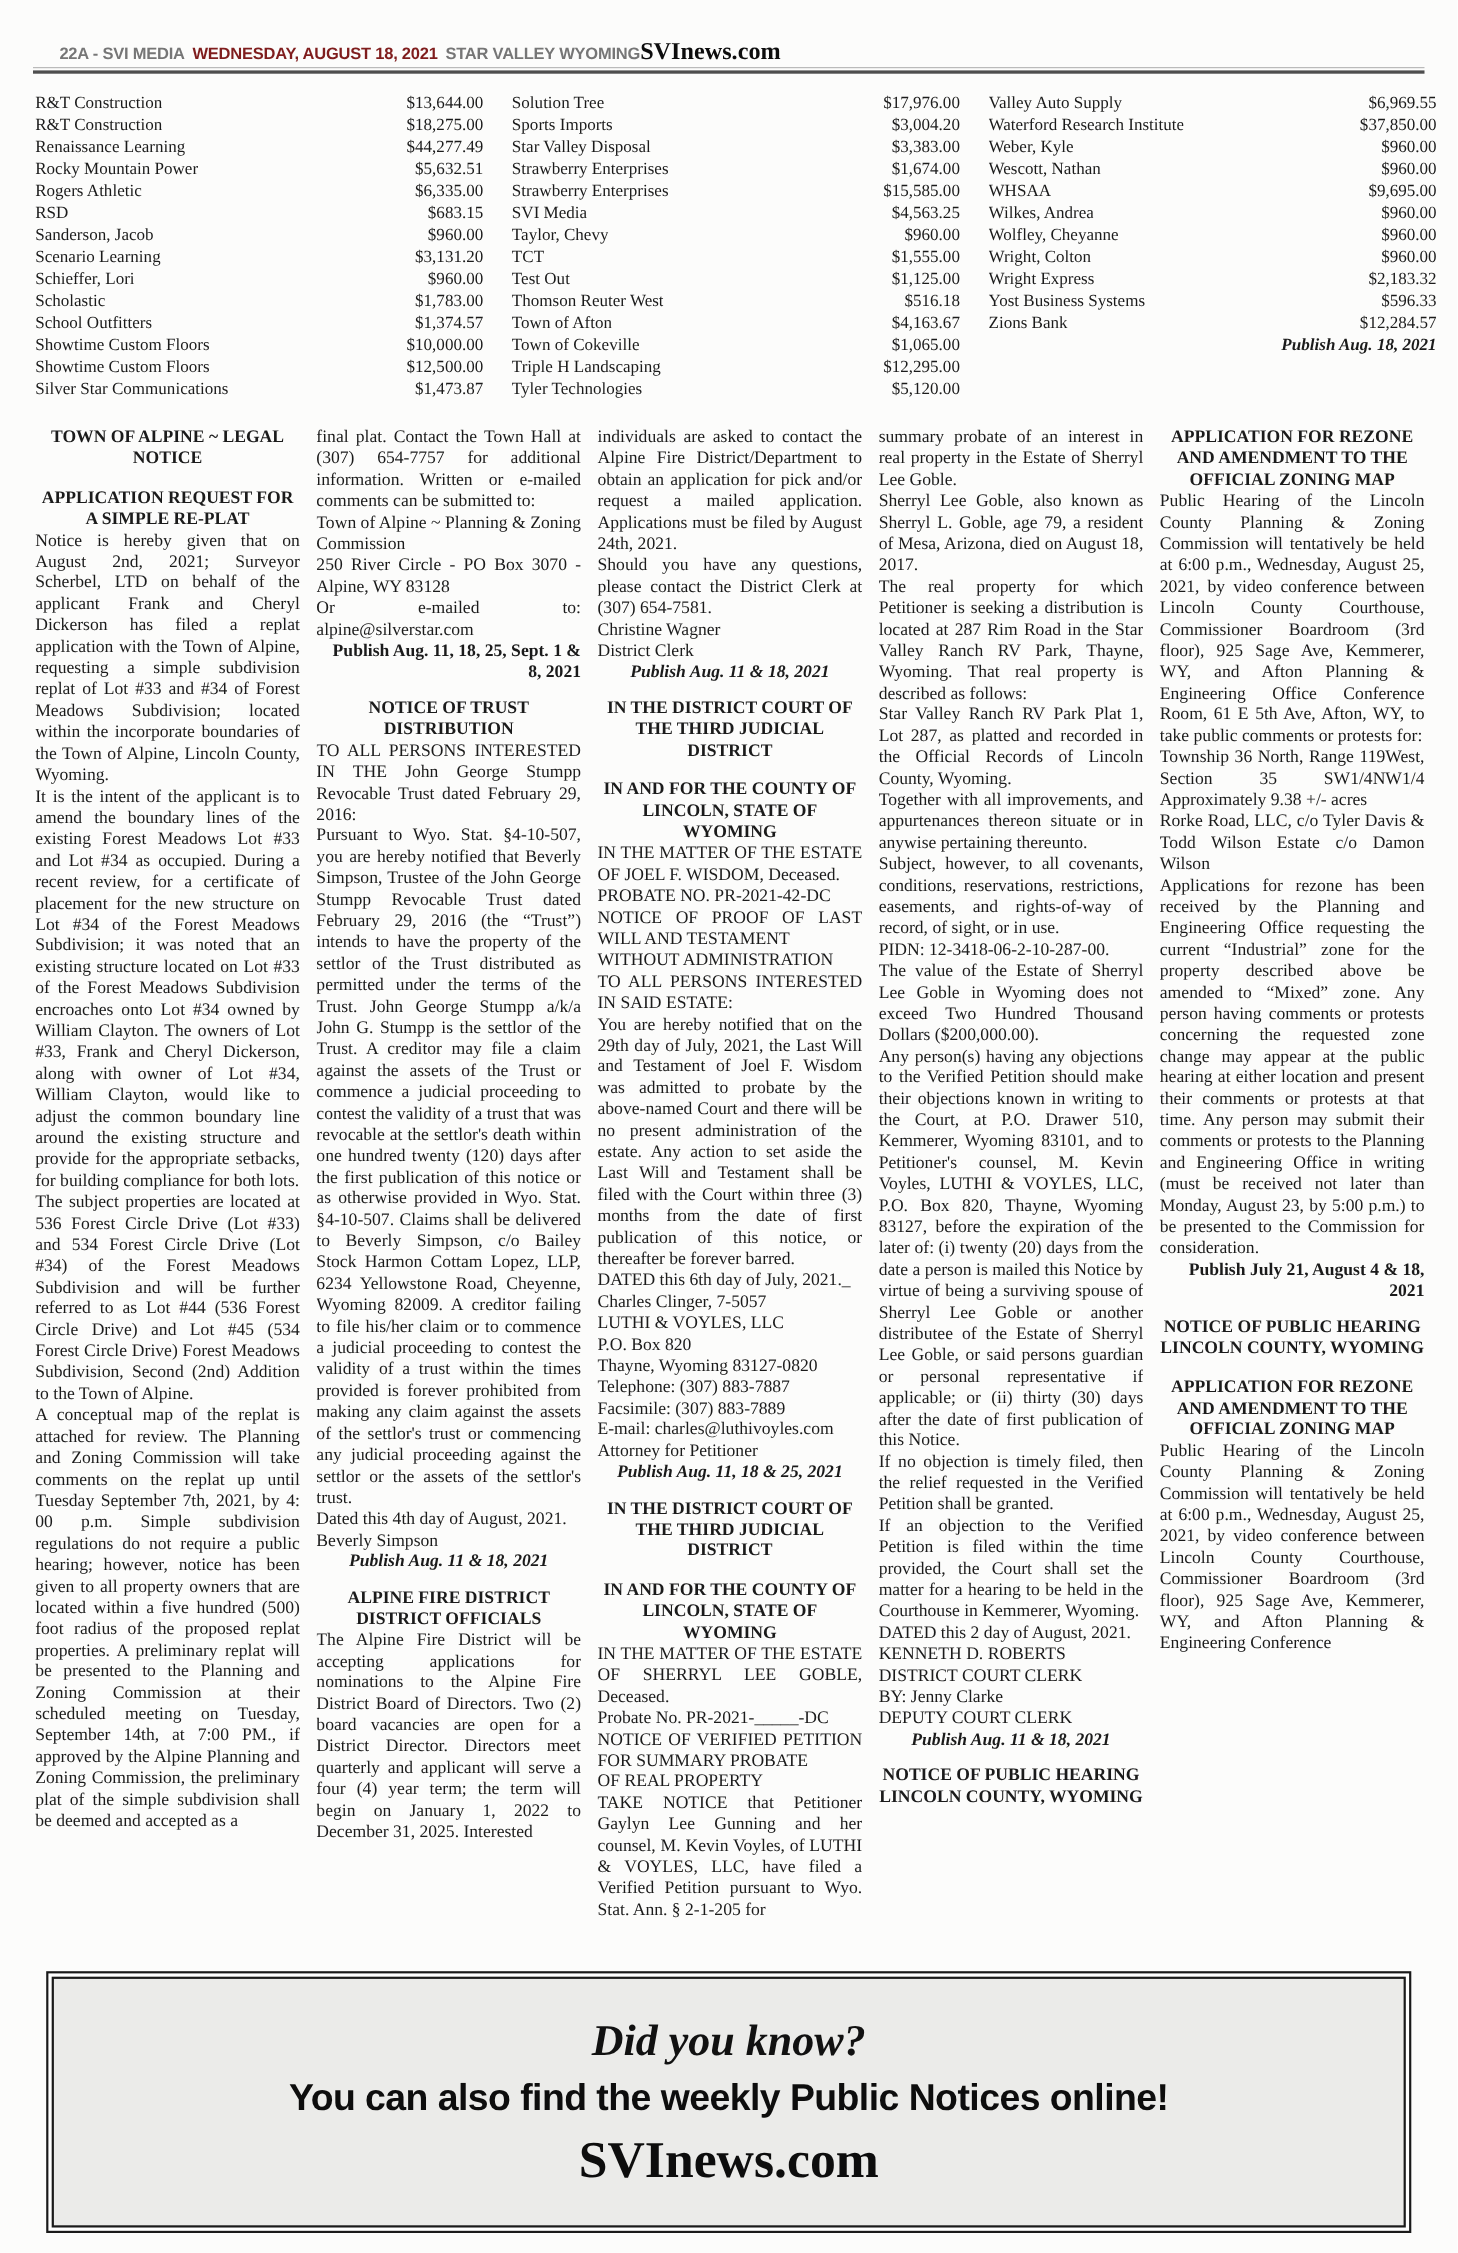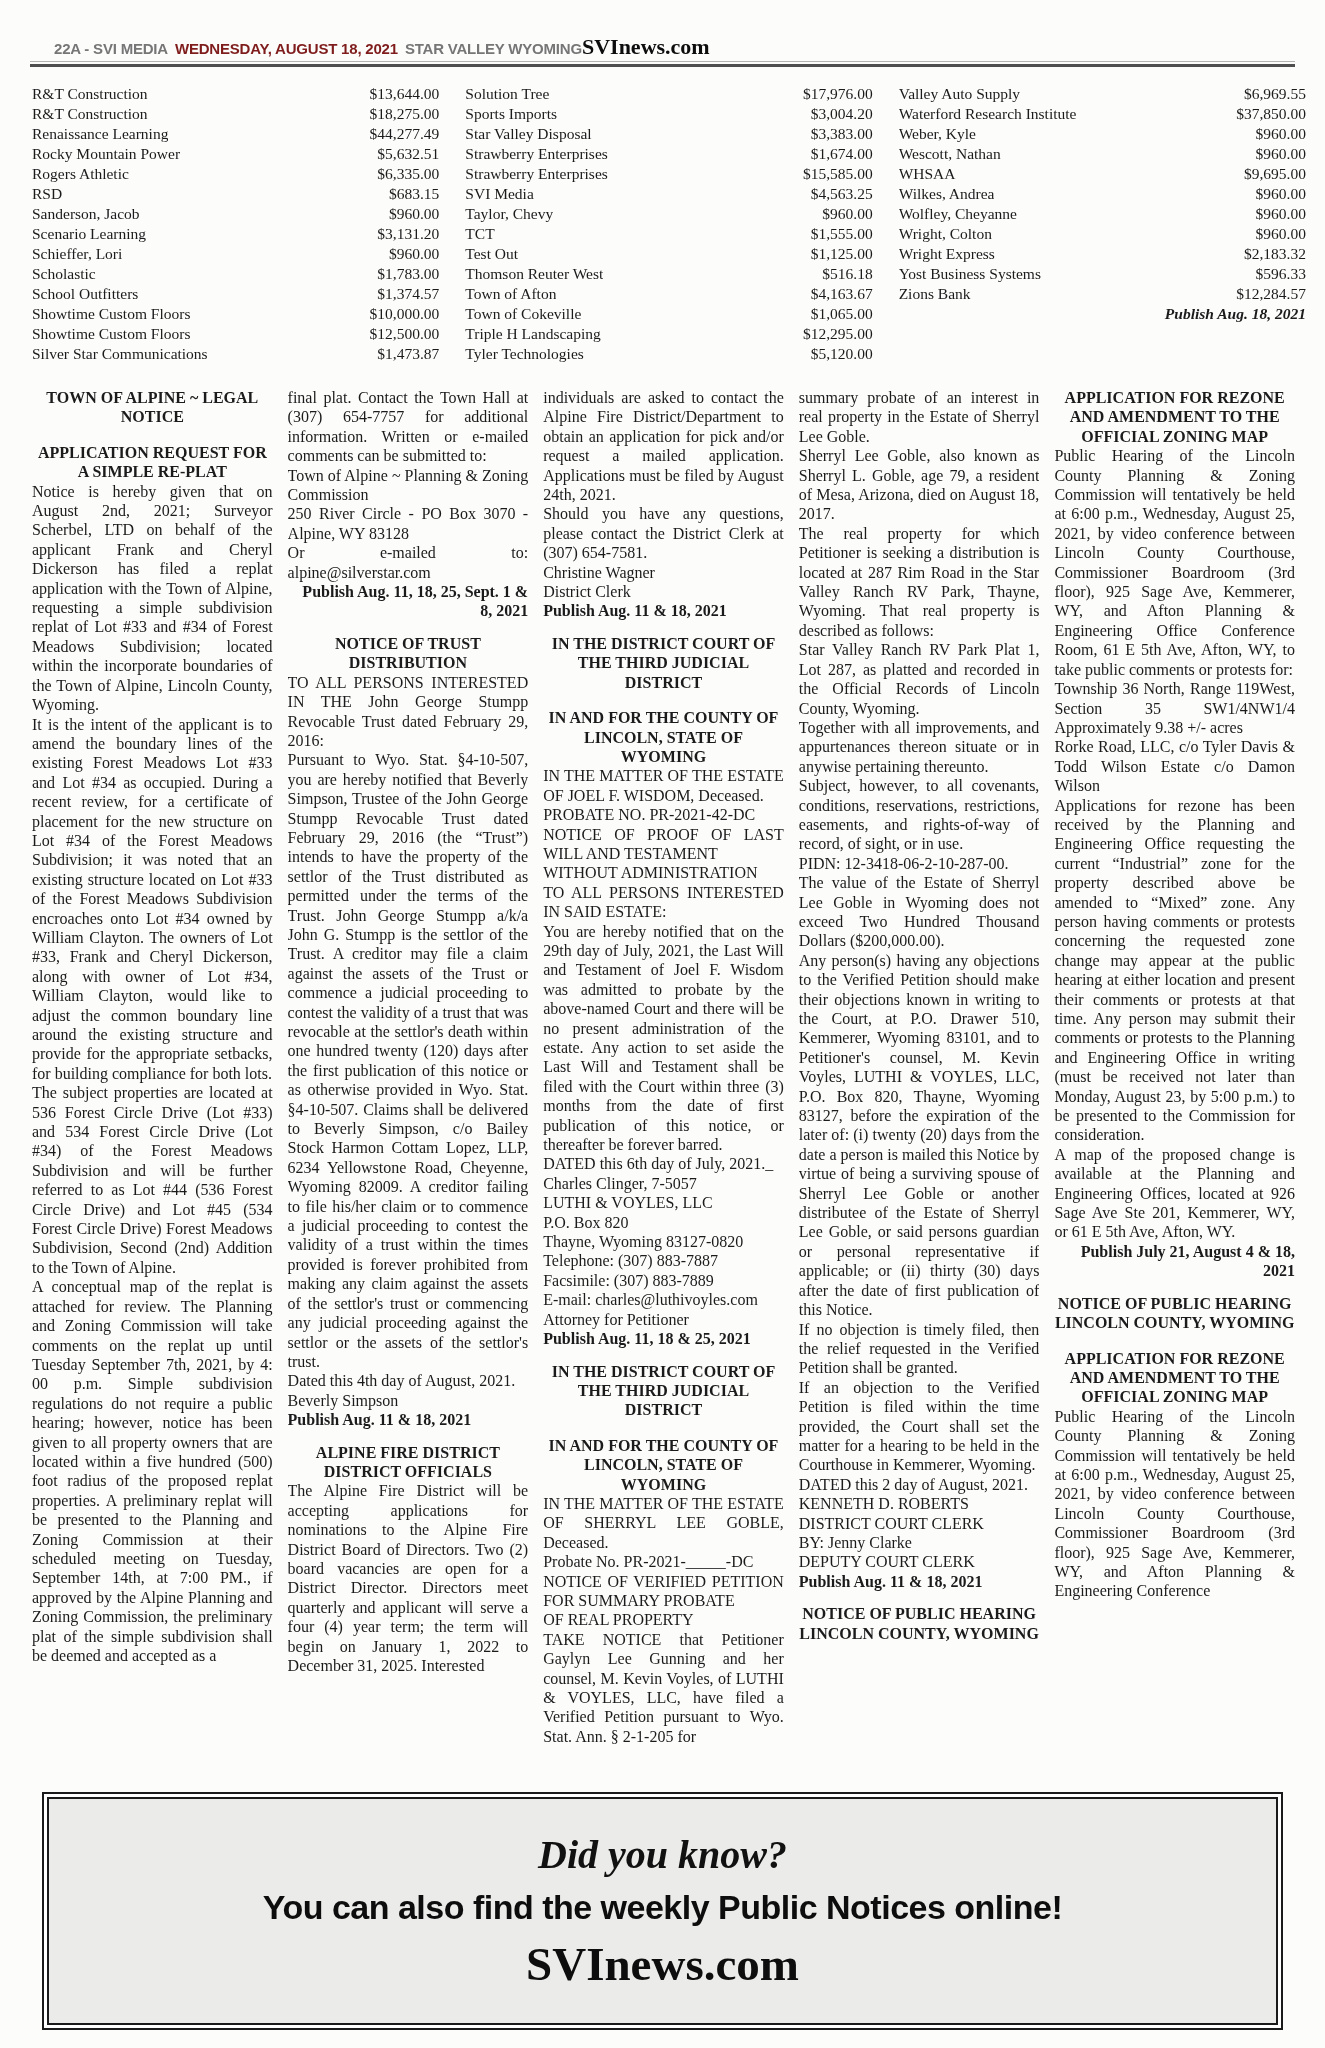--- a/index.html
+++ b/index.html
@@ -41,21 +41,21 @@
     display:flex; gap:15px; overflow:hidden;
   }
   .news-col {
     flex:1 1 0; min-width:0; overflow:hidden;
     font-size:16px; line-height:19.4px;
   }
   .b-p   { text-align:justify; }
   .b-h   { font-weight:700; text-align:center; margin-top:13px; }
   .news-col > .b-h:first-child { margin-top:0; }
   .b-h + .b-h { margin-top:16px; }
-  .b-pub { font-weight:700; text-align:left; }
+  .b-pub { font-weight:700; text-align:center;font-style:italic; }
   .b-pubr{ font-weight:700; text-align:right; }
   
   .banner {
     position:absolute; left:42px; right:42px; top:1792px; height:238px;
     border:2px solid #1a1a1a; background:#fff; padding:3px; box-sizing:border-box;
   }
   .banner-inner {
     height:100%; box-sizing:border-box; border:2px solid #1a1a1a; background:#ebebe9;
     display:flex; flex-direction:column; align-items:center; justify-content:center; gap:10px;
   }
@@ -320,21 +320,20 @@
         <div class="b-p">DEPUTY COURT CLERK</div>
         <div class="b-pub">Publish Aug. 11 &amp; 18, 2021</div>
         <div class="b-h">NOTICE OF PUBLIC HEARING LINCOLN COUNTY, WYOMING</div>
       </div>
     <div class="news-col">
         <div class="b-h">APPLICATION FOR REZONE AND AMENDMENT TO THE OFFICIAL ZONING MAP</div>
         <div class="b-p">Public Hearing of the Lincoln County Planning &amp; Zoning Commission will tentatively be held at 6:00 p.m., Wednesday, August 25, 2021, by video conference between Lincoln County Courthouse, Commissioner Boardroom (3rd floor), 925 Sage Ave, Kemmerer, WY, and Afton Planning &amp; Engineering Office Conference Room, 61 E 5th Ave, Afton, WY, to take public comments or protests for:</div>
         <div class="b-p">Township 36 North, Range 119West, Section 35 SW1/4NW1/4 Approximately 9.38 +/- acres</div>
         <div class="b-p">Rorke Road, LLC, c/o Tyler Davis &amp; Todd Wilson Estate c/o Damon Wilson</div>
         <div class="b-p">Applications for rezone has been received by the Planning and Engineering Office requesting the current “Industrial” zone for the property described above be amended to “Mixed” zone. Any person having comments or protests concerning the requested zone change may appear at the public hearing at either location and present their comments or protests at that time. Any person may submit their comments or protests to the Planning and Engineering Office in writing (must be received not later than Monday, August 23, by 5:00 p.m.) to be presented to the Commission for consideration.</div>
-        <div class="b-p">A map of the proposed change is available at the Planning and Engineering Offices, located at 926 Sage Ave Ste 201, Kemmerer, WY, or 61 E 5th Ave, Afton, WY.</div>
         <div class="b-pubr">Publish July 21, August 4 &amp; 18, 2021</div>
         <div class="b-h">NOTICE OF PUBLIC HEARING LINCOLN COUNTY, WYOMING</div>
         <div class="b-h">APPLICATION FOR REZONE AND AMENDMENT TO THE OFFICIAL ZONING MAP</div>
         <div class="b-p">Public Hearing of the Lincoln County Planning &amp; Zoning Commission will tentatively be held at 6:00 p.m., Wednesday, August 25, 2021, by video conference between Lincoln County Courthouse, Commissioner Boardroom (3rd floor), 925 Sage Ave, Kemmerer, WY, and Afton Planning &amp; Engineering Conference</div>
       </div>
   </section>
 
   <footer class="banner">
     <div class="banner-inner">
       <div class="bn-head">Did you know?</div>

